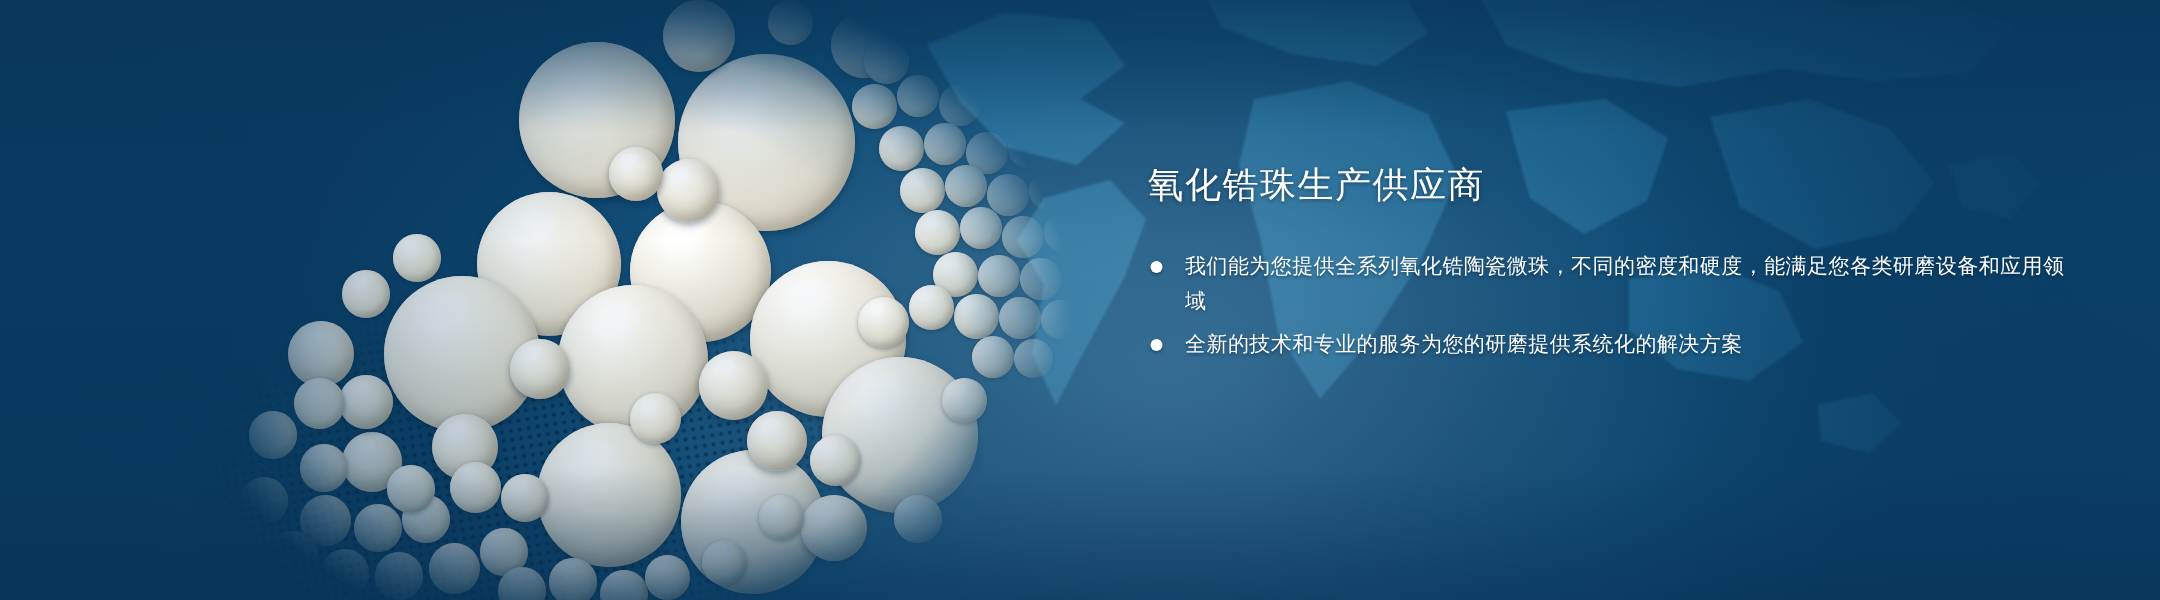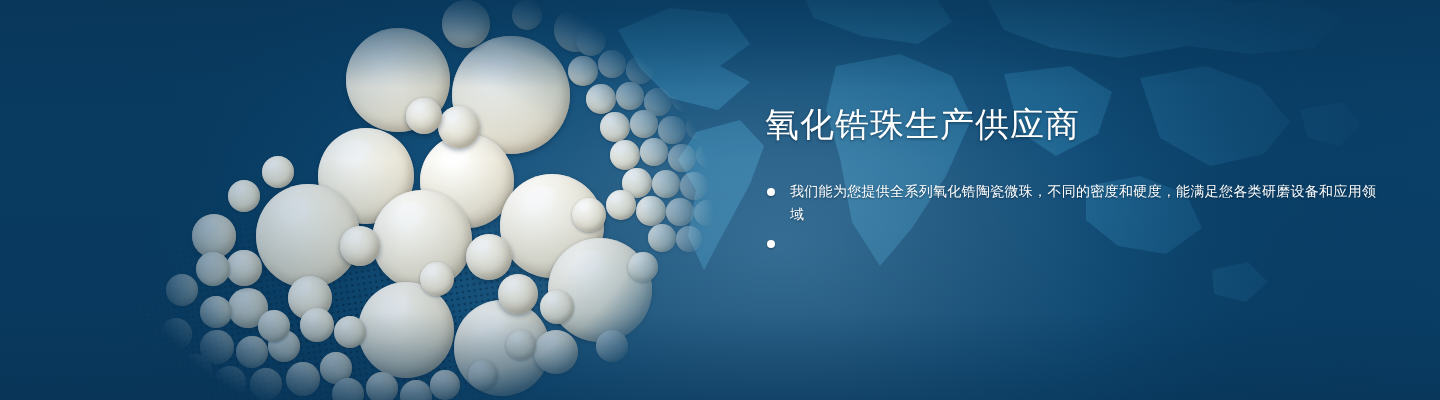--- a/index.html
+++ b/index.html
@@ -106,30 +106,30 @@
 
   
   .copy {
     position: absolute;
     left: 765px;
     top: 104px;
     width: 620px;
   }
   .headline {
     margin: 0;
-    font-size: 34px;
+    font-size: 24px;
     line-height: 40px;
     font-weight: 400;
     color: #ffffff;
     letter-spacing: 1px;
     text-shadow: 0 1px 3px rgba(3,26,45,0.55);
   }
   .bullets {
     list-style: none;
-    margin: 36px 0 0 0;
+    margin: 22px 0 0 0;
     padding: 0;
   }
   .bullet {
     position: relative;
     padding-left: 25px;
     margin-bottom: 6px;
     font-size: 14px;
     line-height: 23px;
     color: #ffffff;
     letter-spacing: 0.3px;
@@ -265,17 +265,18 @@
   <div class="copy">
     <h1 class="headline">氧化锆珠生产供应商</h1>
 
     <ul class="bullets">
       <li class="bullet">
         <span class="dot"></span>
         <span>我们能为您提供全系列氧化锆陶瓷微珠，不同的密度和硬度，能满足您各类研磨设备和应用领域</span>
       </li>
       <li class="bullet">
         <span class="dot"></span>
+        <span>全新的技术和专业的服务为您的研磨提供系统化的解决方案</span>
       </li>
     </ul>
   </div>
 
 </div>
 
 </body></html>

